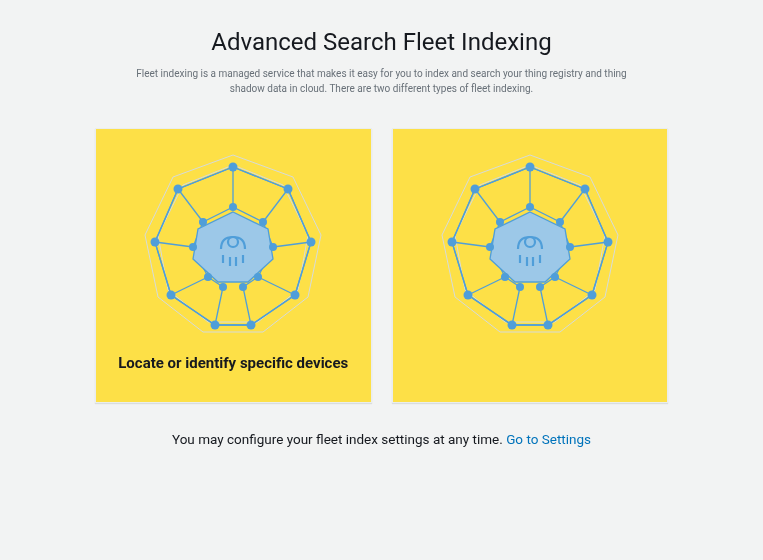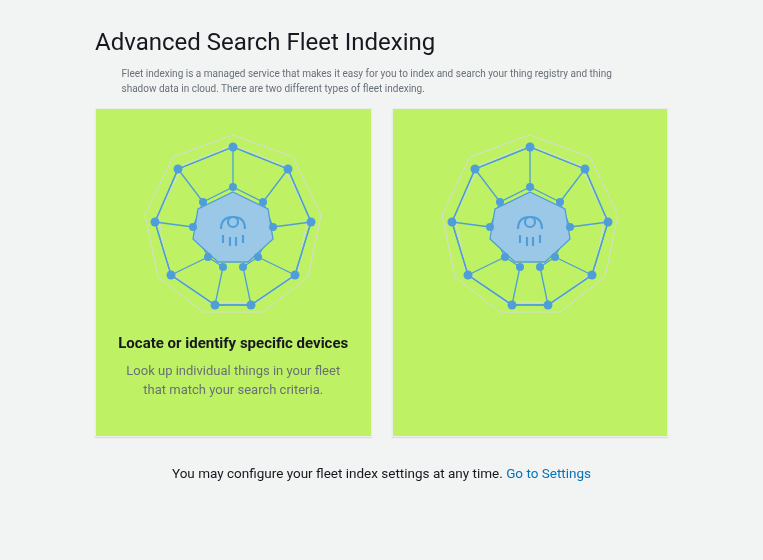--- a/index.html
+++ b/index.html
@@ -12,43 +12,43 @@
       background: #f2f3f3;
       width: 763px;
       height: 560px;
       overflow: hidden;
     }
     .container {
       width: 100%;
       padding: 28px 95px 0;
     }
     .header {
-      text-align: left;
-      margin-bottom: 12px;
+      text-align: center;
+      margin-bottom: 32px;
     }
     .title {
       font-size: 24px;
       font-weight: 400;
       color: #16191f;
       margin-bottom: 10px;
     }
     .subtitle {
       font-size: 10px;
       color: #687078;
       line-height: 1.5;
       max-width: 520px;
       margin: 0 auto;
     }
     .cards {
       display: flex;
       gap: 20px;
       justify-content: center;
     }
     .card {
-      background: #bef264;
+      background: #fde047;
       border: 1px solid #eaeded;
       box-shadow: 0 1px 1px 0 rgba(0,28,36,0.1);
       width: 278px;
       padding: 18px 18px 20px;
       display: flex;
       flex-direction: column;
       align-items: center;
     }
     .card-illustration {
       width: 200px;
@@ -168,21 +168,20 @@
             <circle cx="60" cy="100" r="4"></circle>
             <circle cx="140" cy="100" r="4"></circle>
             <circle cx="75" cy="130" r="4"></circle>
             <circle cx="125" cy="130" r="4"></circle>
             <circle cx="90" cy="140" r="4"></circle>
             <circle cx="110" cy="140" r="4"></circle>
           </g>
         </svg>
       </div>
       <h2 class="card-title">Locate or identify specific devices</h2>
-      <p class="card-desc">Look up individual things in your fleet that match your search criteria.</p>
     </div>
 
     <div class="card">
       <div class="card-illustration">
         <svg width="200" height="195" viewBox="0 0 200 195">
           <g fill="none" stroke="#d5dbdb" stroke-width="1">
             <polygon points="100,8 160,30 188,88 175,150 130,185 70,185 25,150 12,88 40,30"></polygon>
             <polygon points="100,18 150,38 175,88 165,143 125,175 75,175 35,143 25,88 50,38"></polygon>
           </g>
           <g fill="none" stroke="#4f9ed9" stroke-width="1.3">

